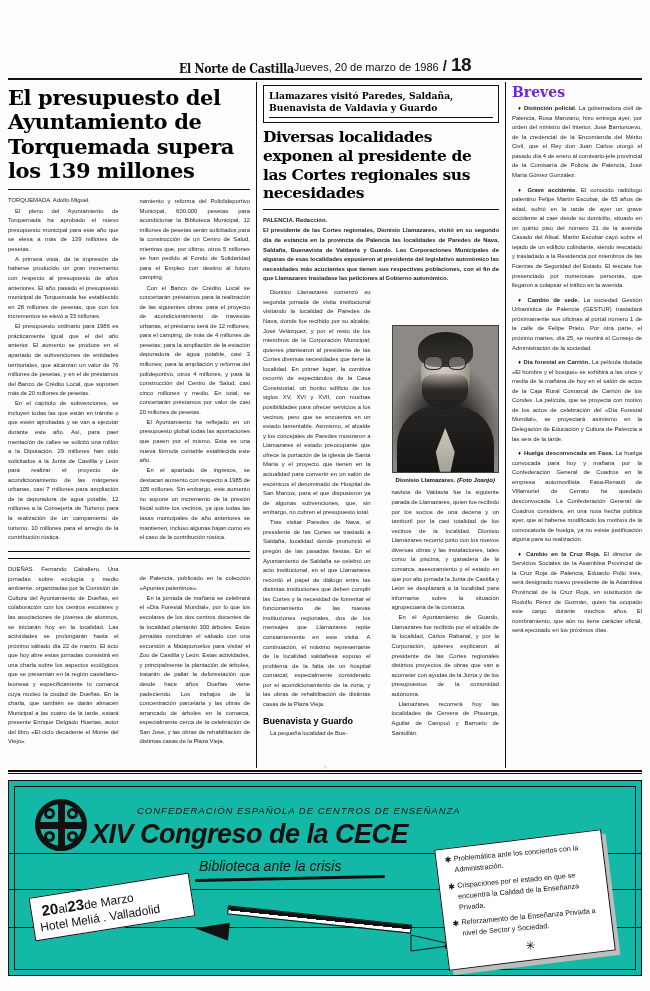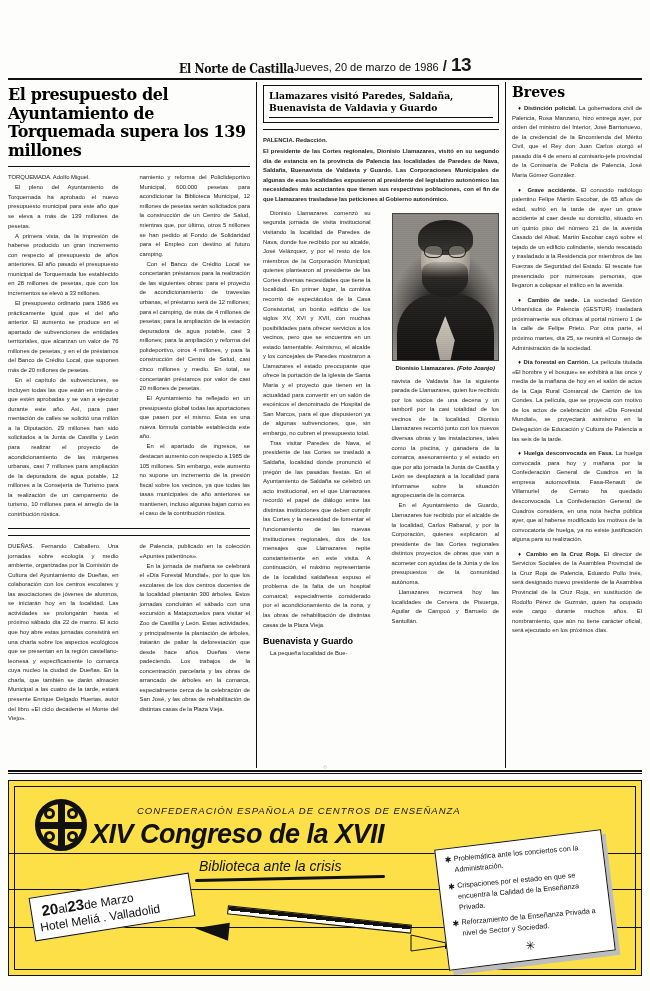--- a/index.html
+++ b/index.html
@@ -75,21 +75,21 @@
     display: flex;
   }
   .col-left   { width: 248px; padding-right: 6px; }
   .col-mid    { width: 250px; padding: 0 6px; border-left: 1px solid #111; border-right:1px solid #111;}
   .col-right  { width: 136px; padding-left: 6px; }
 
   
   h1.headline {
     font-family: "DejaVu Serif", serif;
     font-weight: bold;
-    font-size: 16px;
+    font-size: 21px;
     line-height: 1.16;
     margin: 4px 0 0 0;
     letter-spacing: -0.4px;
     color: #000;
   }
   h1.headline.small { font-size: 15px; }
   .rule-under-head {
     border-bottom: 1px solid #111;
     margin: 6px 0 5px 0;
   }
@@ -114,20 +114,21 @@
     font-size: 15.5px;
     line-height: 1.2;
     margin-top: 5px;
   }
 
   
   .body-cols {
     display: flex;
     gap: 21px;
     margin-top: 6px;
+    align-items: flex-end;
   }
   .body-cols > .bcol { flex: 1 1 0; min-width: 0; }
   p.bt {
     font-family: "Liberation Sans", sans-serif;
     font-size: 5.9px;
     line-height: 1.62;
     text-align: justify;
     margin: 0 0 0.5px 0;
     text-indent: 7px;
     color: #1d1d1d;
@@ -142,21 +143,21 @@
     margin: 6px 0 3px 0;
     color: #000;
   }
 
   
   .breves-title {
     font-family: "DejaVu Serif", serif;
     font-weight: bold;
     font-size: 14px;
     margin: 2px 0 4px 0;
-    color: #000000;
+    color: #6d28d9;
   }
   .breve {
     font-family: "Liberation Sans", sans-serif;
     font-size: 5.9px;
     line-height: 1.62;
     text-align: justify;
     margin: 0 0 5px 0;
     text-indent: 6px;
     color: #1d1d1d;
   }
@@ -263,21 +264,21 @@
     transform: translateX(-50%);
     font-size: 6px; color: #777;
   }
 
   
   .ad {
     position: absolute;
     left: 8px; right: 8px; top: 780px;
     height: 196px;
     border: 1.5px solid #111;
-    background: #fde047;
+    background: #14b8a6;
     overflow: hidden;
   }
   .ad-inner { position: absolute; inset: 5px; border: 1px solid #111; }
   .ad-lines { position: absolute; inset: 0; }
   .ad-lines i {
     position: absolute; left: 0; right: 0;
     height: 1px; background: #111;
   }
   .ad-logo {
     position: absolute;
@@ -425,21 +426,21 @@
 </head>
 <body>
 
 <div class="page">
 
   <div class="masthead">
     <div class="masthead-logo">El Norte de Castilla</div>
     <div class="masthead-right">
       <span class="masthead-date">Jueves, 20 de marzo de 1986</span>
       <span class="masthead-slash">/</span>
-      <span class="masthead-page">13</span>
+      <span class="masthead-page">18</span>
     </div>
   </div>
   <div class="rule-top"></div>
 
   <div class="content">
 
     <div class="col-left">
 
       <h1 class="headline">El presupuesto del Ayuntamiento de Torquemada supera los 139 millones</h1>
       <div class="rule-under-head"></div>
@@ -472,20 +473,21 @@
           <p class="bt noind">de Palencia, publicado en la colección «Apuntes palentinos».</p>
           <p class="bt">En la jornada de mañana se celebrará el «Día Forestal Mundial», por lo que los escolares de los dos centros docentes de la localidad plantarán 300 árboles. Estos jornadas concluirán el sábado con una excursión a Matapozuelos para visitar el Zoo de Castilla y León. Estas actividades, y principalmente la plantación de árboles, tratarán de paliar la deforestación que desde hace años Dueñas viene padeciendo. Los trabajos de la concentración parcelaria y las obras de arrancado de árboles en la comarca, especialmente cerca de la celebración de San José, y las obras de rehabilitación de distintas casas de la Plaza Vieja.</p>
         </div>
       </div>
     </div>
 
     <div class="col-mid">
       <div class="kicker-box">
         <div class="kicker">Llamazares visitó Paredes, Saldaña, Buenavista de Valdavia y Guardo</div>
       </div>
+      <h1 class="headline mid">Diversas localidades exponen al presidente de las Cortes regionales sus necesidades</h1>
       <div class="rule-under-head"></div>
 
       <div class="body-cols">
         <div class="bcol" style="flex:0 0 100%">
           <p class="bt noind" style="font-weight:bold;font-size:5.9px;margin-bottom:1px">PALENCIA. Redacción.</p>
           <p class="bt noind" style="font-weight:bold">El presidente de las Cortes regionales, Dionisio Llamazares, visitó en su segundo día de estancia en la provincia de Palencia las localidades de Paredes de Nava, Saldaña, Buenavista de Valdavia y Guardo. Las Corporaciones Municipales de algunas de esas localidades expusieron al presidente del legislativo autonómico las necesidades más acuciantes que tienen sus respectivas poblaciones, con el fin de que Llamazares trasladase las peticiones al Gobierno autonómico.</p>
         </div>
       </div>
 
       <div class="body-cols" style="margin-top:4px">
@@ -575,21 +577,21 @@
       <div class="ring"></div>
       <div class="cross-v"></div>
       <div class="cross-h"></div>
       <div class="q q1"></div>
       <div class="q q2"></div>
       <div class="q q3"></div>
       <div class="q q4"></div>
     </div>
 
     <div class="ad-conf">Confederación Española de Centros de Enseñanza</div>
-    <div class="ad-title">XIV Congreso de la XVII</div>
+    <div class="ad-title">XIV Congreso de la CECE</div>
     <div class="ad-sub">Biblioteca ante la crisis</div>
     <div class="ad-sub-underline"></div>
 
     <div class="ad-date-tag">
       <div class="l1">
         <b>20</b><span>al</span><b>23</b><span>de Marzo</span>
       </div>
       <div class="l2">Hotel Meliá . Valladolid</div>
     </div>
 

